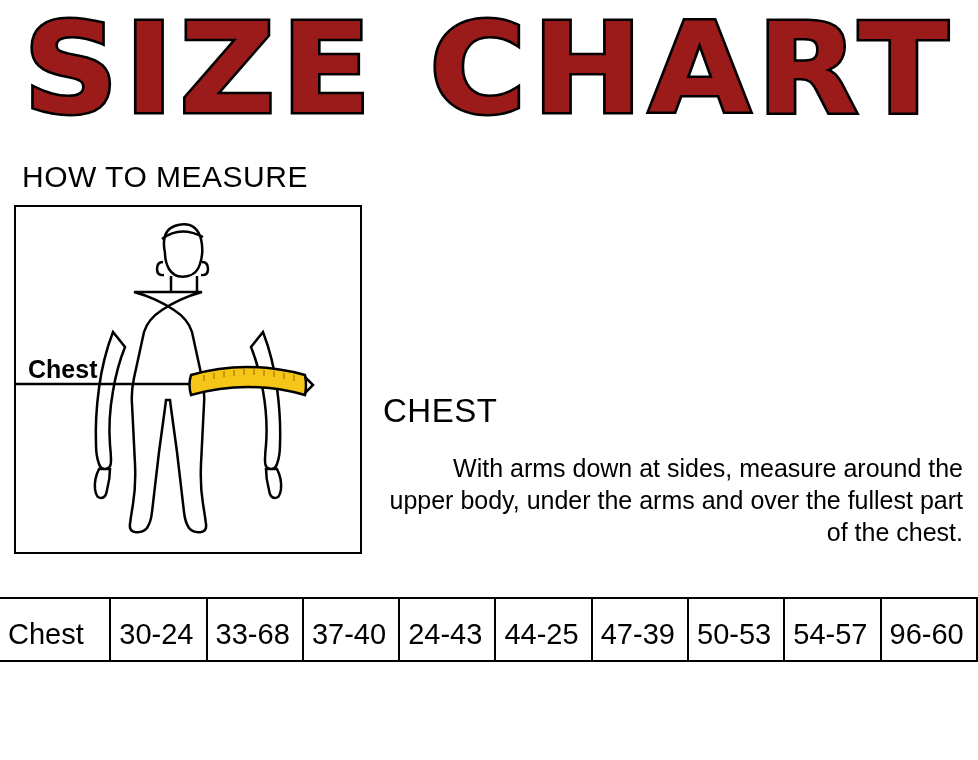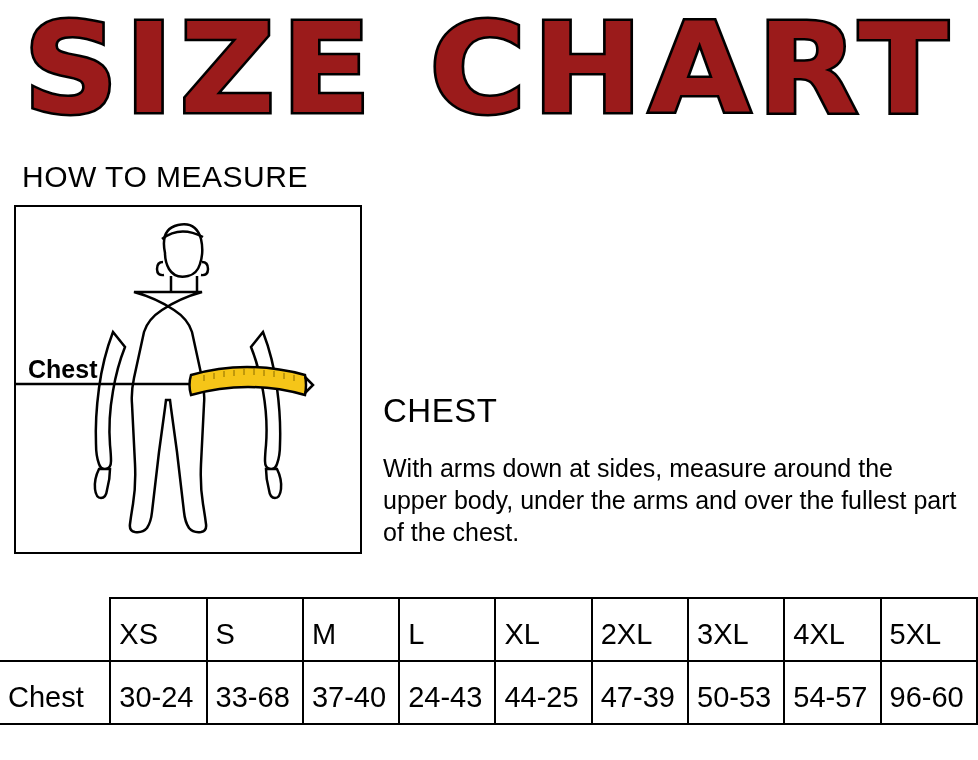--- a/index.html
+++ b/index.html
@@ -85,20 +85,21 @@
     letter-spacing: 0.5px;
   }
   #desc-body {
     position: absolute;
     left: 383px;
     top: 452px;
     width: 580px;
     font-size: 25px;
     line-height: 32px;
     font-family: "Liberation Sans", sans-serif;
+    text-align: right;
   }
 
   
   #size-table {
     position: absolute;
     left: 0px;
     top: 597px;
     width: 978px;
     border-collapse: collapse;
     table-layout: fixed;
@@ -224,32 +225,20 @@
     <col style="width:96px">
     <col style="width:96px">
     <col style="width:96px">
     <col style="width:96px">
     <col style="width:96px">
     <col style="width:96px">
     <col style="width:96px">
     <col style="width:96px">
   </colgroup>
   <tbody>
-      <tr>
-    <td class="corner"></td>
-    <td>XS</td>
-    <td>S</td>
-    <td>M</td>
-    <td>L</td>
-    <td>XL</td>
-    <td>2XL</td>
-    <td>3XL</td>
-    <td>4XL</td>
-    <td>5XL</td>
-  </tr>
   <tr>
     <td class="rowhead">Chest</td>
     <td>30-24</td>
     <td>33-68</td>
     <td>37-40</td>
     <td>24-43</td>
     <td>44-25</td>
     <td>47-39</td>
     <td>50-53</td>
     <td>54-57</td>

